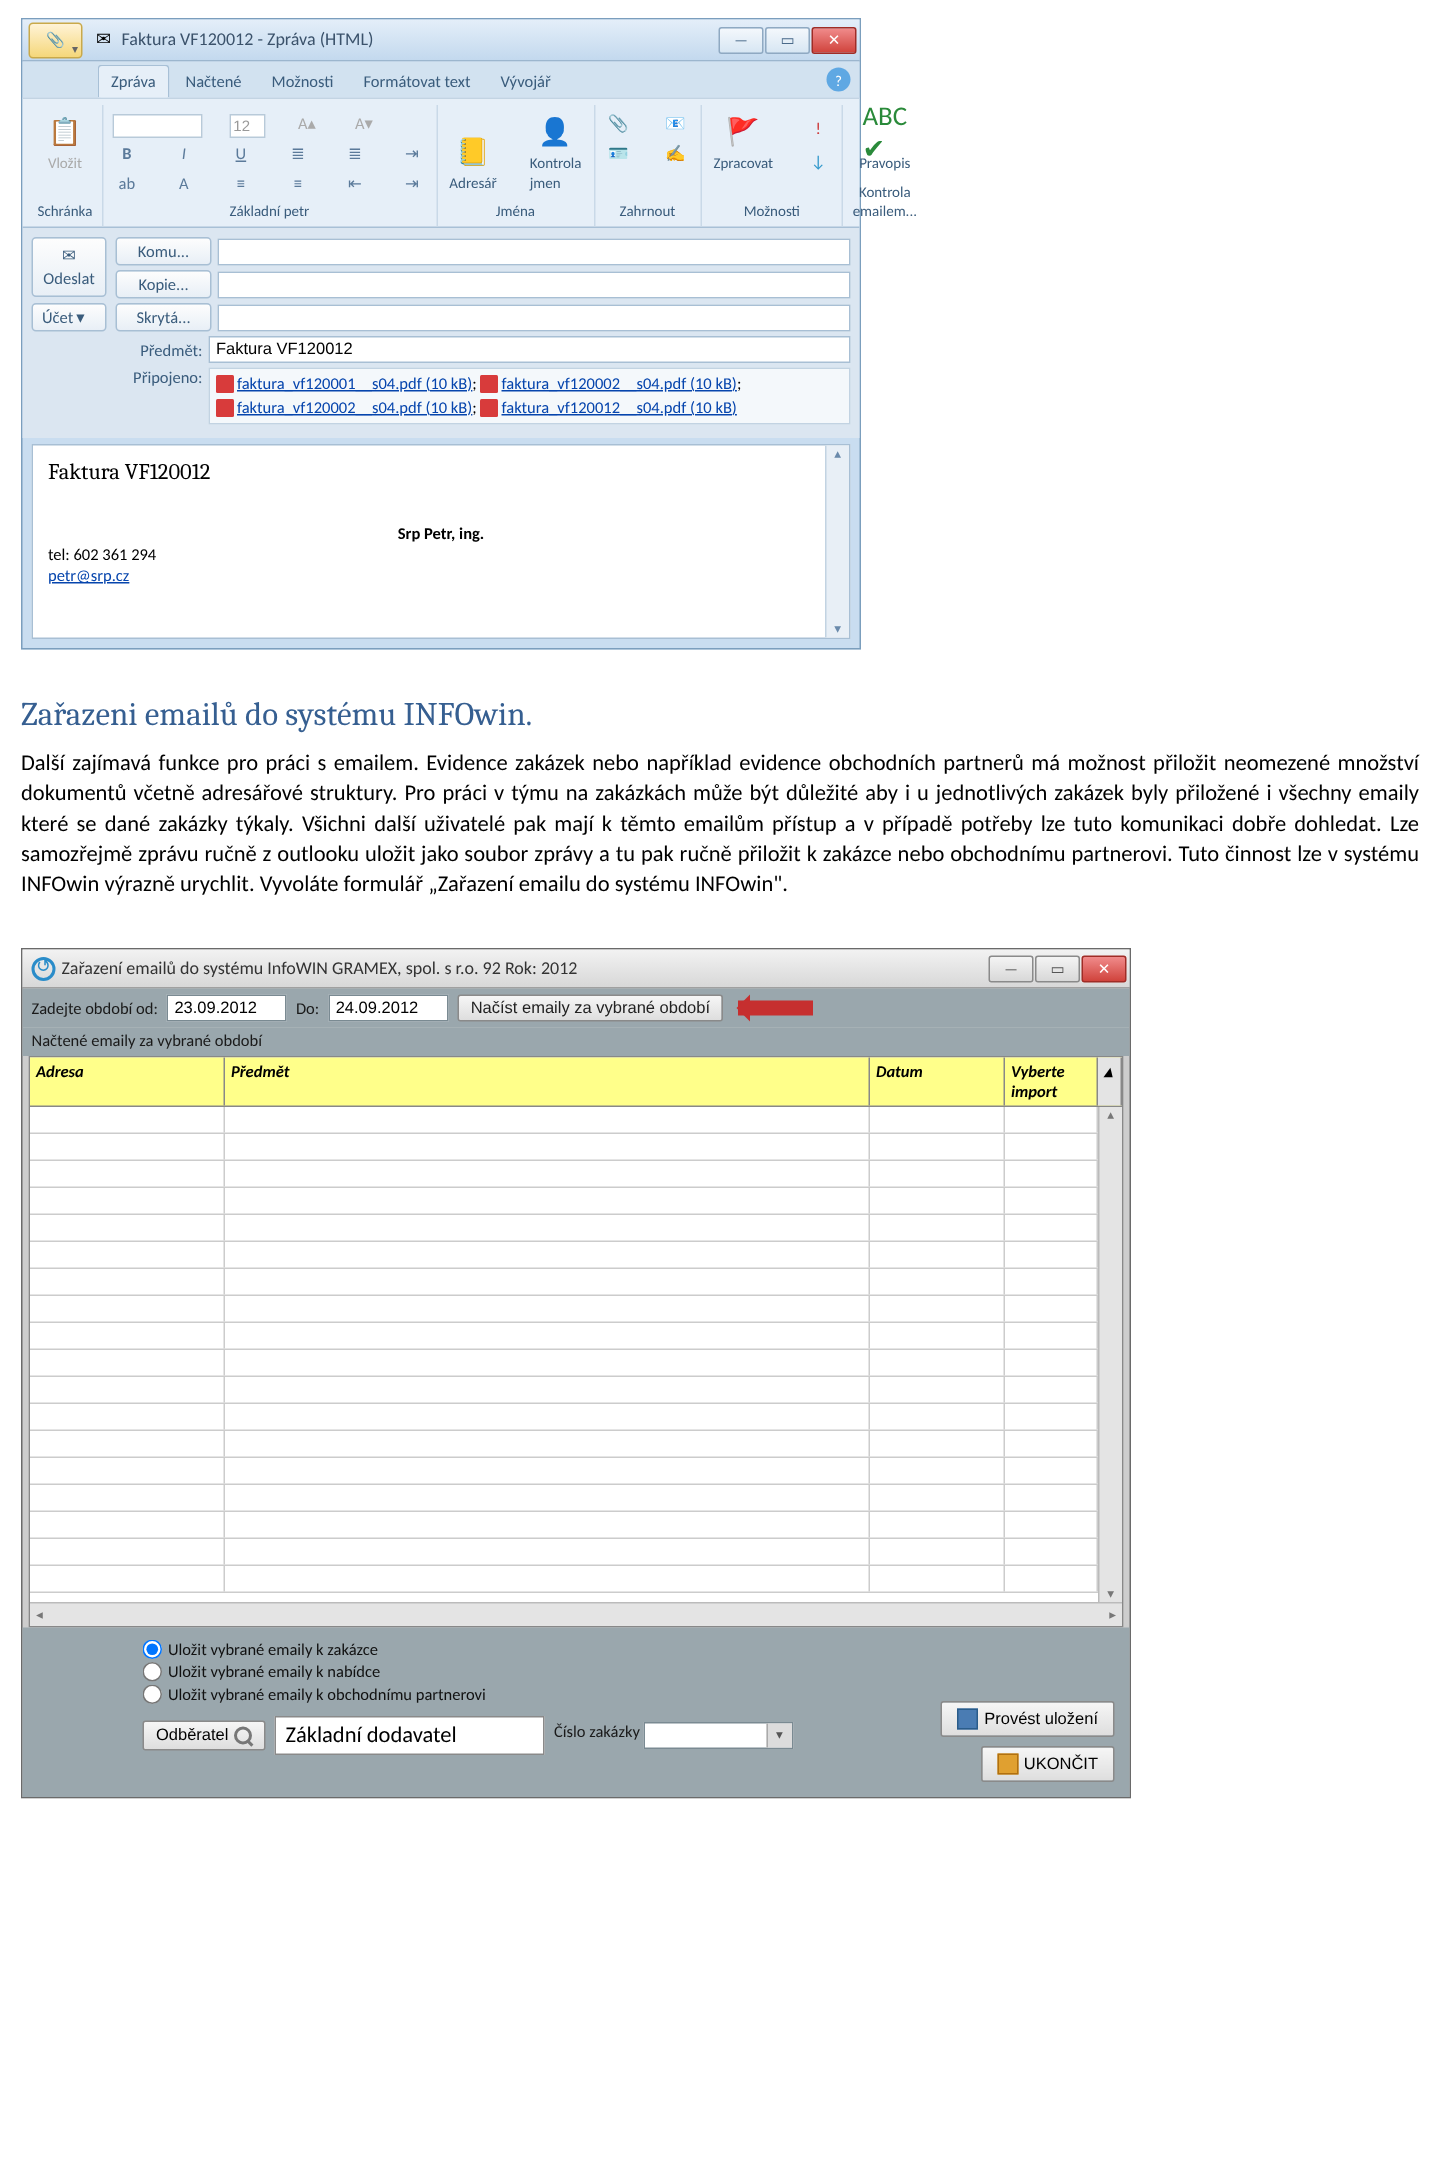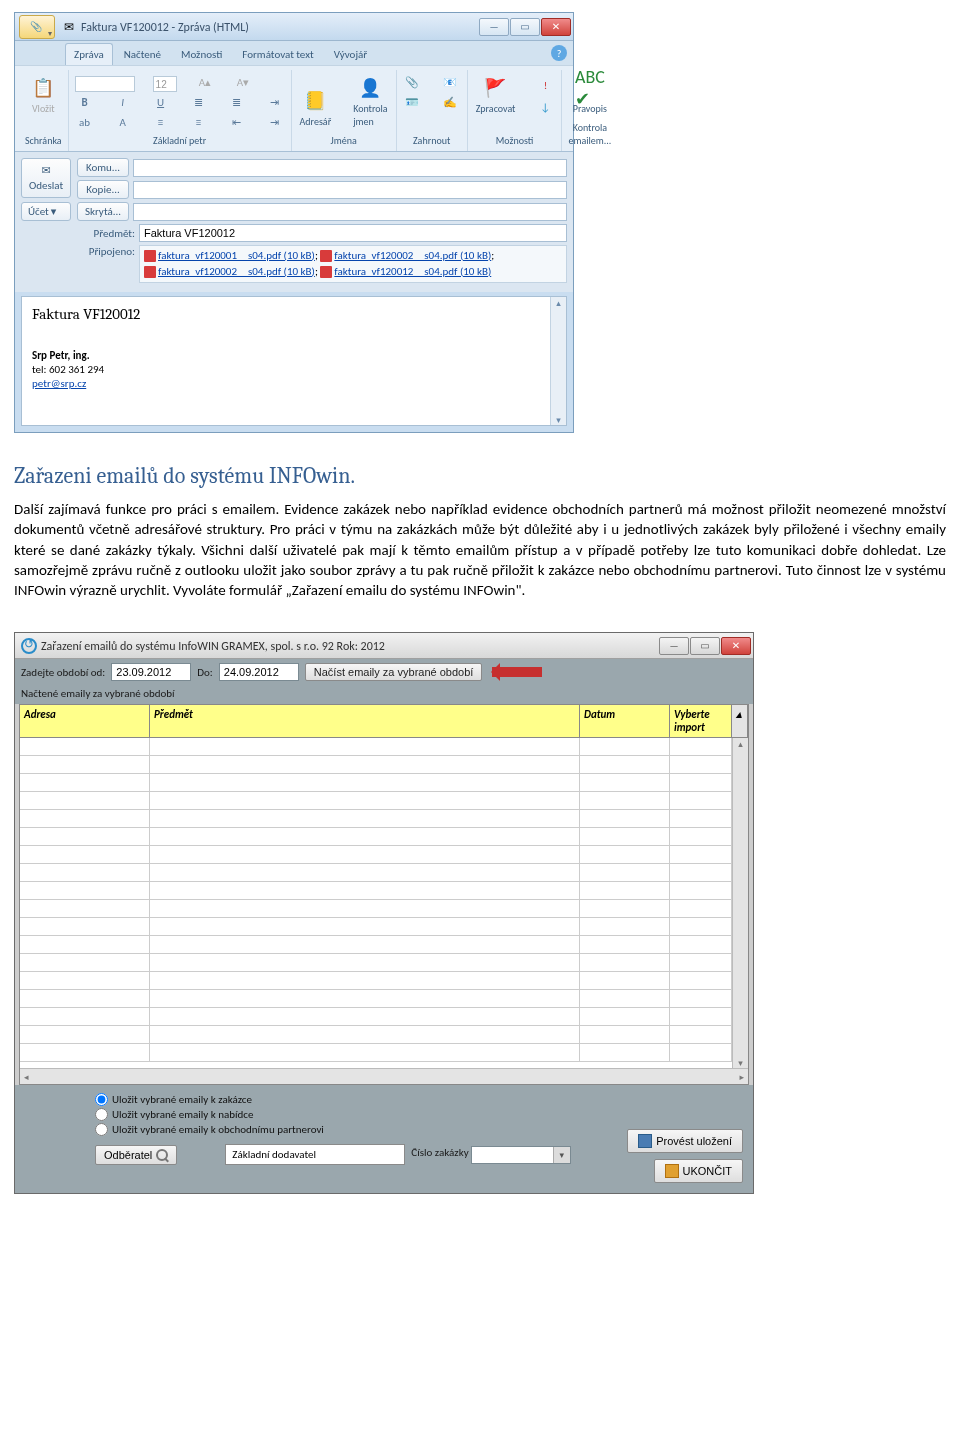--- a/index.html
+++ b/index.html
@@ -32,31 +32,31 @@
 .ribbon-sel { height: 16px; font-size: 10px; border: 1px solid #b8cad9; background: #fff; color: #999; padding: 0 2px; }
 .grey { color: #aaa; }
 
 .compose { background: #dbe6f1; padding: 6px; }
 .compose-top { display: flex; gap: 6px; }
 .compose-left { display: flex; flex-direction: column; gap: 4px; }
 .comp-btn { background: linear-gradient(#fdfdfd,#e8eff6); border: 1px solid #a8bfd4; border-radius: 3px; font-size: 11px; color: #3a5c7c; padding: 2px 6px; display: flex; align-items: center; gap: 2px; }
 .comp-btn.big { height: 40px; flex-direction: column; justify-content: center; width: 50px; }
 .fields { flex: 1; }
 .field-row { display: flex; align-items: center; gap: 4px; margin-bottom: 3px; }
-.field-btn { background: linear-gradient(#fdfdfd,#e8eff6); border: 1px solid #a8bfd4; border-radius: 3px; font-size: 11px; padding: 2px 6px; width: 52px; text-align: center; color: #3a5c7c; }
+.field-btn { background: linear-gradient(#fdfdfd,#e8eff6); border: 1px solid #a8bfd4; border-radius: 3px; font-size: 11px; padding: 2px 6px; width: 64px; text-align: center; color: #3a5c7c; }
 .field-input { flex: 1; height: 18px; border: 1px solid #a8bfd4; background: #fff; font-size: 11px; padding: 0 4px; }
 .field-lbl { font-size: 11px; color: #3a5c7c; width: 58px; text-align: right; }
 .attachments { background: #f4f8fb; border: 1px solid #c2d3e2; padding: 2px 4px; font-size: 11px; flex: 1; line-height: 16px; }
 .attachments a { color: #0645ad; text-decoration: underline; }
 .pdf-ico { display: inline-block; width: 12px; height: 12px; background: #d83b3b; border-radius: 1px; margin-right: 2px; vertical-align: middle; }
 
 .msg-body { background: #fff; border: 1px solid #a8bfd4; margin: 4px 6px 6px 6px; padding: 8px 10px; font-size: 12px; position: relative; height: 130px; }
 .msg-body .title { font-family: Cambria, serif; font-size: 15px; }
 .sig { margin-top: 26px; font-size: 11px; line-height: 14px; }
-.sig .name { font-weight: bold; }
+.sig .name { font-weight: bold; text-align: center; }
 .sig a { color: #0645ad; text-decoration: underline; }
 .scroll-v { position: absolute; right: 0; top: 0; bottom: 0; width: 16px; background: #e8eff6; border-left: 1px solid #c2d3e2; }
 .scroll-v::before { content: "▴"; position: absolute; top: 0; left: 0; right: 0; text-align: center; font-size: 9px; color: #6a8aab; }
 .scroll-v::after { content: "▾"; position: absolute; bottom: 0; left: 0; right: 0; text-align: center; font-size: 9px; color: #6a8aab; }
 
 
 .article { padding: 30px 14px 18px 14px; }
 .article h2 { font-family: Cambria, Georgia, serif; font-size: 22px; color: #365f91; font-weight: normal; margin-bottom: 10px; }
 .article p { font-size: 15px; line-height: 1.35; text-align: justify; color: #000; }
 
@@ -98,21 +98,21 @@
 .iw-hscroll::after { content: "▸"; font-size: 9px; color: #777; padding: 0 4px; margin-left: auto; }
 
 .iw-bottom { background: #9aa7ad; padding: 8px 10px 28px 10px; position: relative; }
 .iw-radios { margin-left: 70px; }
 .iw-radio { display: flex; align-items: center; gap: 4px; font-size: 11px; color: #111; margin-bottom: 2px; }
 .iw-radio input { margin: 0; }
 .iw-bot-row { display: flex; align-items: center; gap: 6px; margin-top: 8px; }
 .iw-lookup { background: linear-gradient(#f6f6f6,#dedede); border: 1px solid #8a8a8a; border-radius: 2px; padding: 3px 8px; font-size: 11px; display: flex; align-items: center; gap: 4px; }
 .search-ico { display: inline-block; width: 12px; height: 12px; border: 2px solid #777; border-radius: 50%; position: relative; }
 .search-ico::after { content: ""; position: absolute; width: 5px; height: 2px; background: #777; bottom: -2px; right: -3px; transform: rotate(45deg); }
-.iw-seltxt { background: #fff; border: 1px solid #8a8a8a; padding: 3px 6px; font-size: 11px; flex: 1; max-width: 180px; margin-left: 42px; }
+.iw-seltxt { background: #fff; border: 1px solid #8a8a8a; padding: 3px 6px; font-size: 15px; flex: 1; max-width: 180px; }
 .iw-zak { display: flex; flex-direction: row; align-items: flex-start; gap: 2px; }
 .iw-zak-sel { width: 100px; height: 18px; border: 1px solid #7a8a92; background: #fff; display: flex; align-items: center; }
 .iw-zak-sel::after { content: "▾"; margin-left: auto; background: #dcdcdc; width: 16px; text-align: center; font-size: 9px; color: #555; border-left: 1px solid #aaa; height: 100%; line-height: 16px; }
 .iw-action { background: linear-gradient(#f6f6f6,#dedede); border: 1px solid #8a8a8a; border-radius: 2px; padding: 4px 10px; font-size: 11px; display: flex; align-items: center; gap: 4px; }
 .save-ico { width: 14px; height: 14px; background: #4a7cb3; border: 1px solid #2a5c8a; }
 .exit-ico { width: 14px; height: 14px; background: #e0a030; border: 1px solid #b07010; position: relative; }
 .iw-actions { position: absolute; right: 10px; bottom: 10px; display: flex; flex-direction: column; gap: 6px; align-items: flex-end; }
 </style>
 </head>
 <body>

